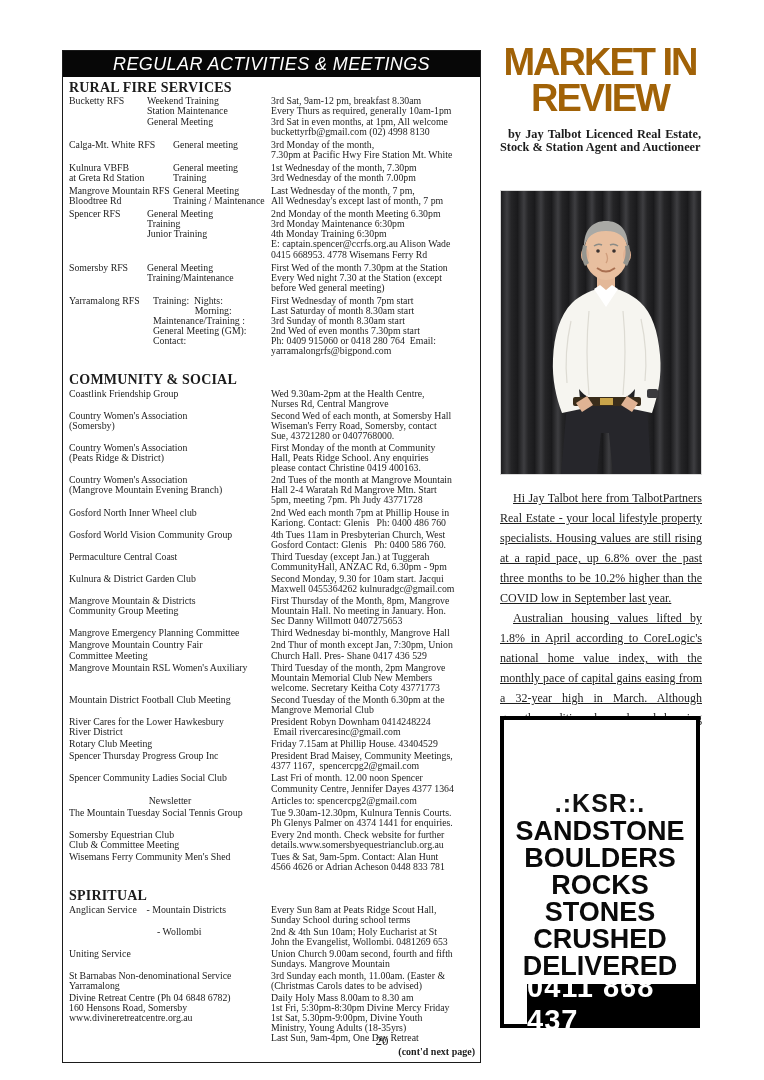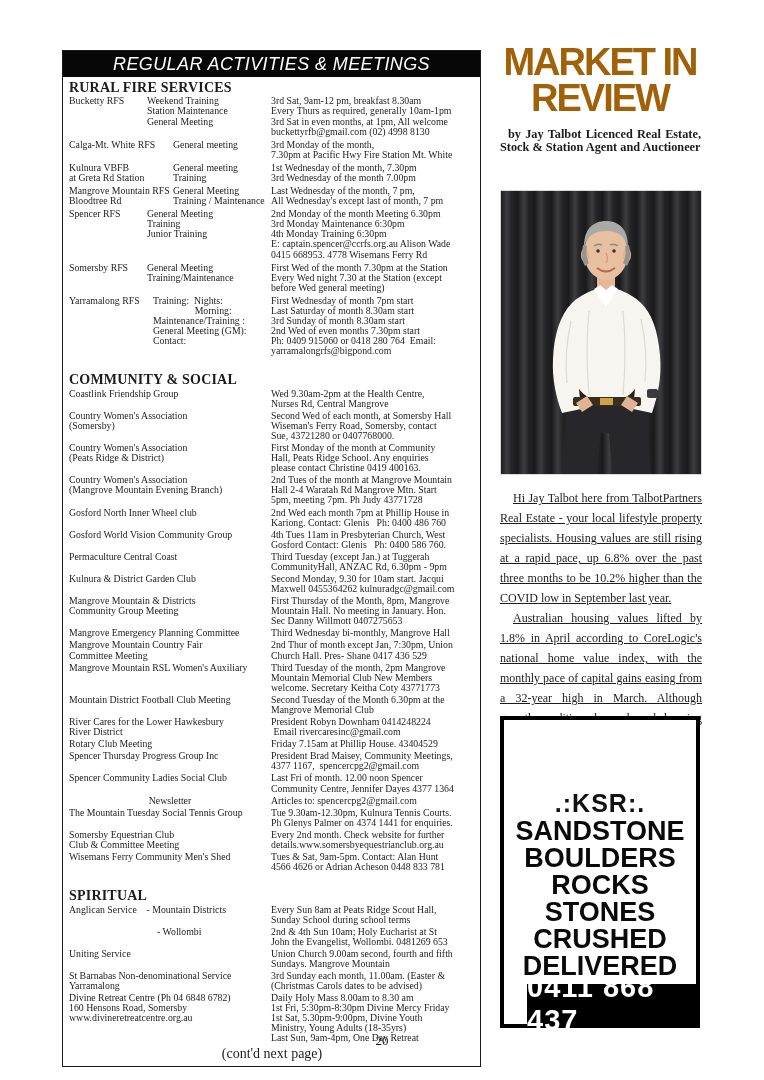--- a/index.html
+++ b/index.html
@@ -16,21 +16,21 @@
   .sec{font-weight:bold;font-size:14px;letter-spacing:.2px;margin:17px 0 1px;}
   .sec.first{margin-top:0;}
   .t3{display:grid;grid-template-columns:78px 124px 205px;margin-bottom:3px;}
   .t3.w1{grid-template-columns:104px 98px 205px;}
   .t3.w2{grid-template-columns:84px 118px 205px;}
   .t2{display:grid;grid-template-columns:202px 205px;margin-bottom:2px;}
   .org,.sub{white-space:pre;}
   .det{white-space:pre-wrap;}
   .org.center{text-align:center;}
   .org.ind{padding-left:88px;}
-  .contd{text-align:center;font-weight:normal;font-size:14px;padding:1px 2px 2px 0;}
+  .contd{text-align:right;font-weight:bold;font-size:10px;padding:1px 2px 2px 0;}
 
   
   .pageno{position:absolute;left:0;top:1033px;width:764px;text-align:center;font-size:13px;}
 
   
   .rtitle{position:absolute;left:499px;top:44px;width:202px;text-align:center;
           font-family:"Liberation Sans",sans-serif;font-weight:bold;font-size:38px;
           line-height:36px;letter-spacing:-2px;color:#a16207;}
   .byline{position:absolute;left:500px;top:128px;width:201px;font-weight:bold;
           font-size:12.3px;line-height:12.9px;text-align:justify;text-indent:8px;}

